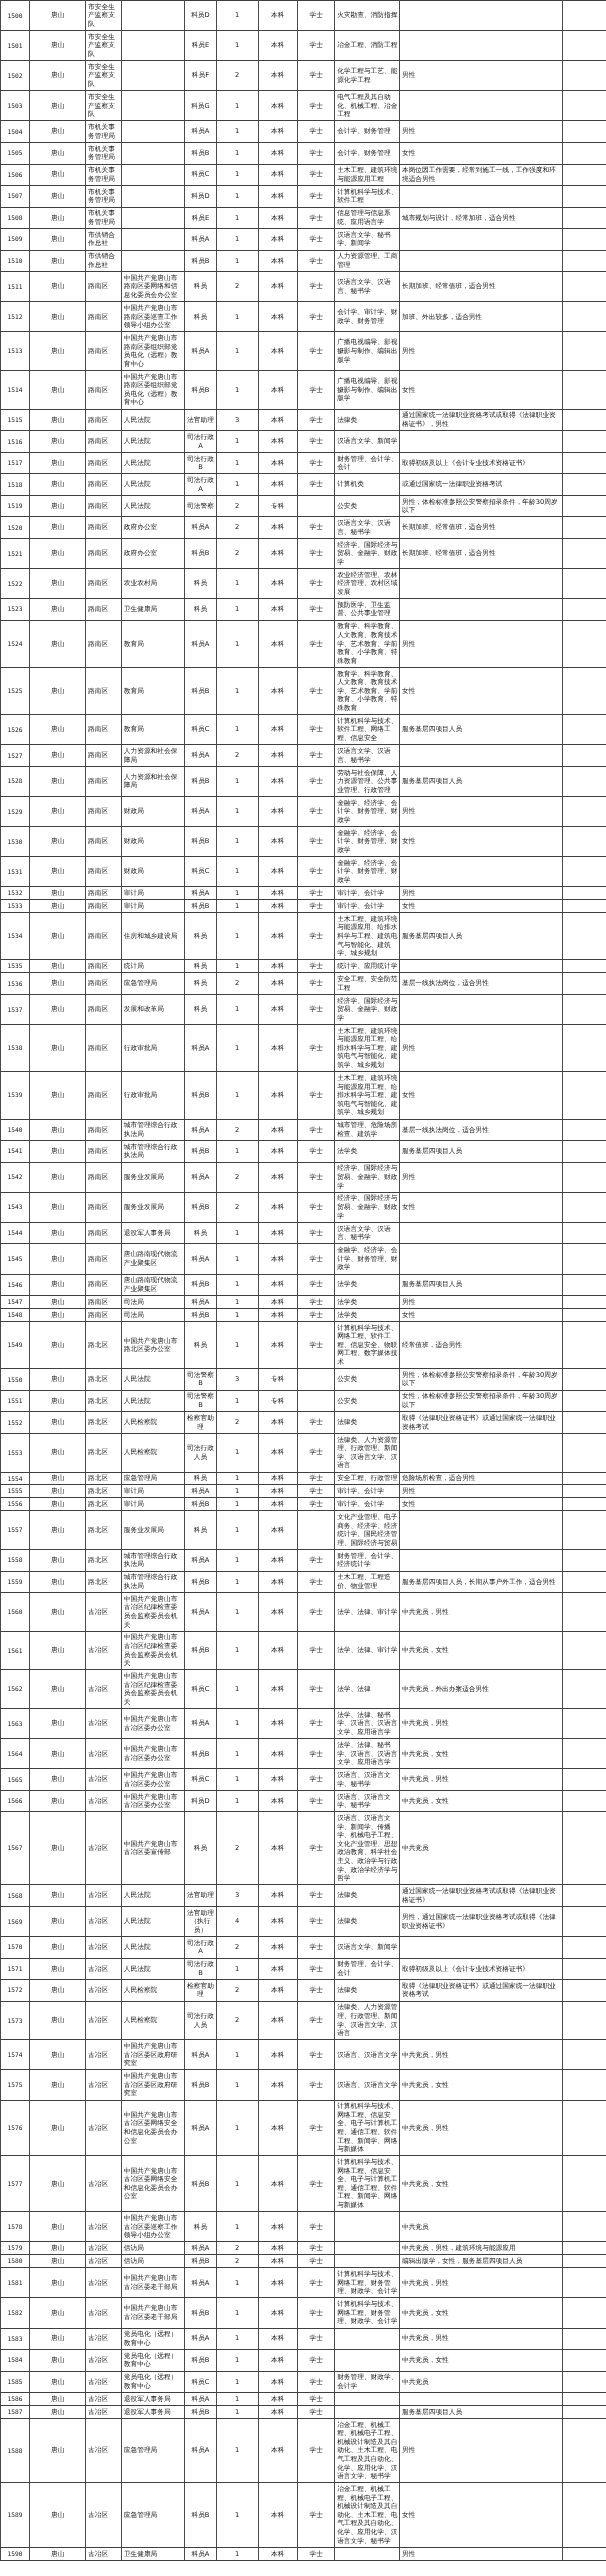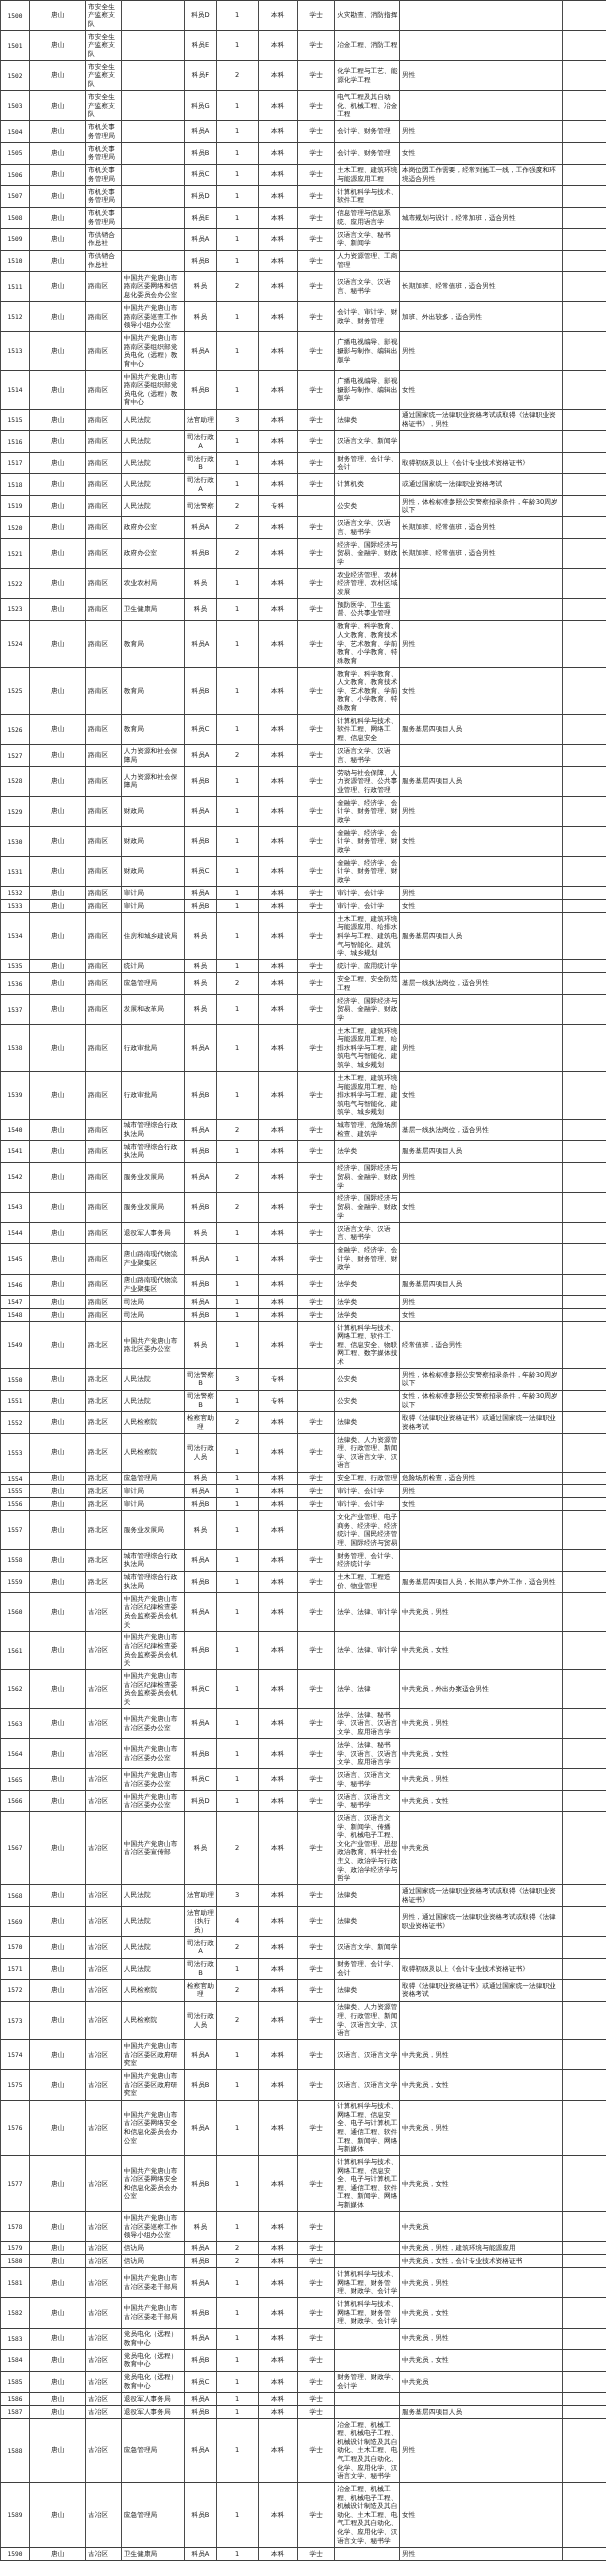--- a/index.html
+++ b/index.html
@@ -1073,21 +1073,21 @@
       <tr>
         <td class="col0 ac">1580</td>
         <td class="col1 ac">唐山</td>
         <td class="col2 al">古冶区</td>
         <td class="col3 al">信访局</td>
         <td class="col4 ac">科员B</td>
         <td class="col5 ac">2</td>
         <td class="col6 ac">本科</td>
         <td class="col7 ac">学士</td>
         <td class="col8 al"></td>
-        <td class="col9 al">中共党员，女性，会计专业技术资格证书</td>
+        <td class="col9 al">编辑出版学，女性，服务基层四项目人员</td>
         <td class="col10 al"></td>
       </tr>
       <tr>
         <td class="col0 ac">1581</td>
         <td class="col1 ac">唐山</td>
         <td class="col2 al">古冶区</td>
         <td class="col3 al">中国共产党唐山市古冶区委老干部局</td>
         <td class="col4 ac">科员A</td>
         <td class="col5 ac">1</td>
         <td class="col6 ac">本科</td>

